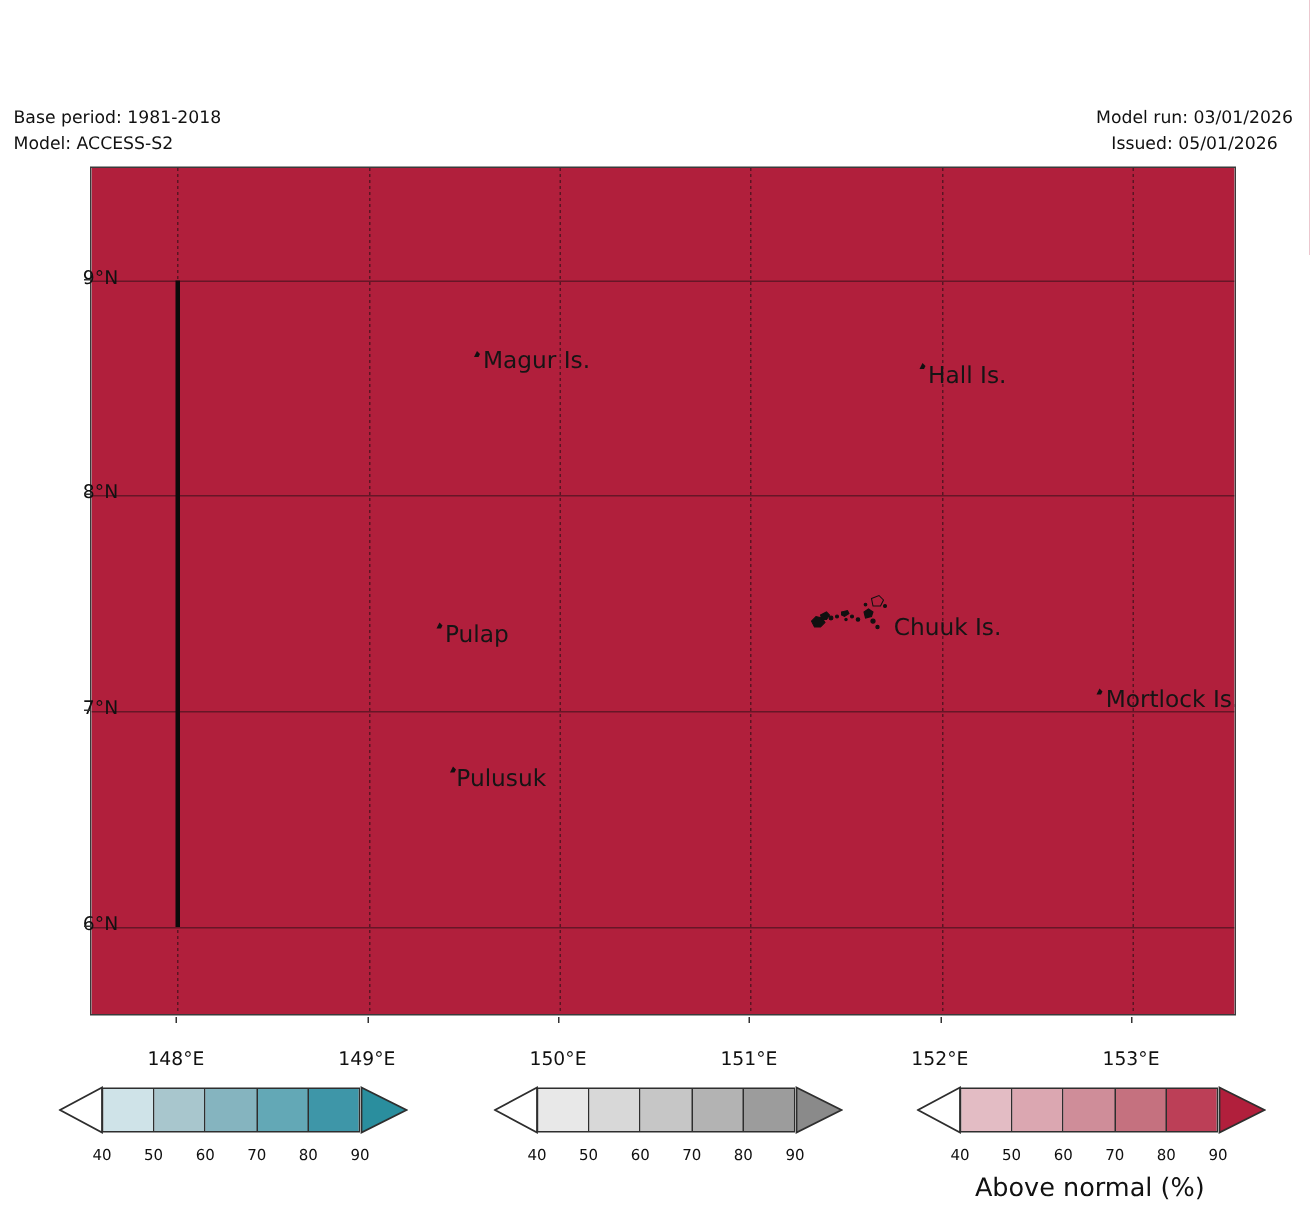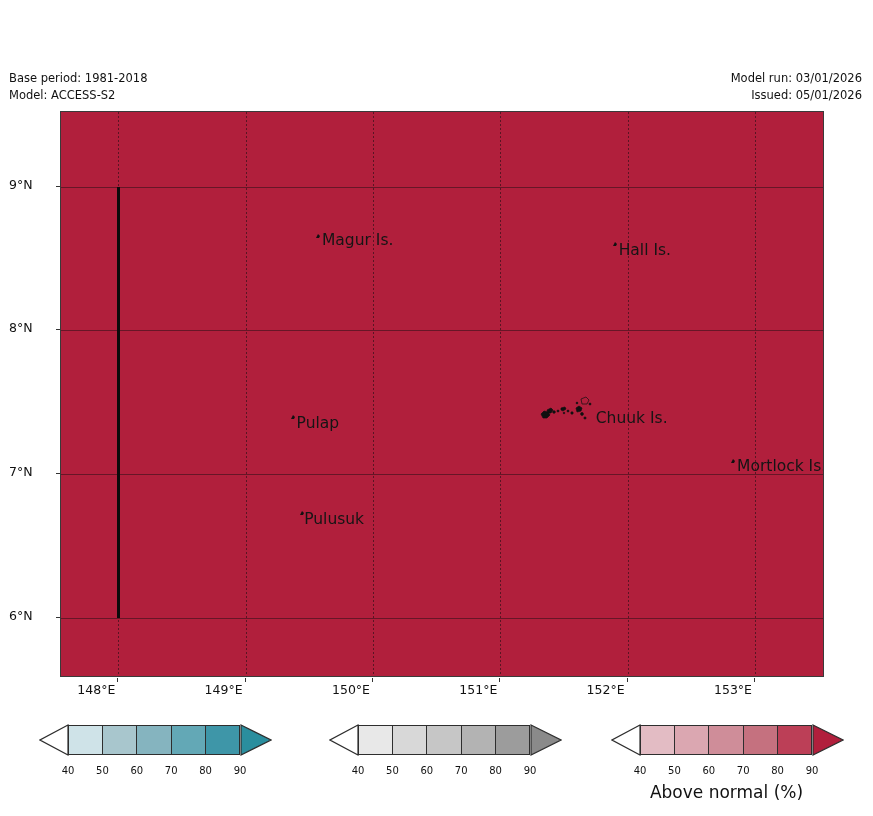--- a/index.html
+++ b/index.html
@@ -34,21 +34,21 @@
     font-size: 11.5px;
     line-height: 1.52;
     text-align: left;
     color: #111;
   }
   #meta-right {
     position: absolute;
     right: 11px; top: 70px;
     font-size: 11.5px;
     line-height: 1.52;
-    text-align: right;
+    text-align: center;
     color: #111;
   }
 
   
   #map-frame {
     position: absolute;
     left: 60px; top: 111px;
     width: 764px; height: 566px;
     overflow: hidden;
     border: 1px solid #3a3a3a;
@@ -86,33 +86,33 @@
     white-space: nowrap;
     font-size: 15.5px;
     color: #151515;
     line-height: 1;
   }
   .isle-svg { position: absolute; }
 
   
   .ytick {
     position: absolute;
-    right: 816px;        
+    right: 782px;        
     width: 48px;
-    text-align: left;
+    text-align: center;
     font-size: 12.5px;
     color: #111;
     line-height: 1;
   }
   .xtick {
     position: absolute;
-    top: 684px;
+    top: 700px;
     width: 80px;
     margin-left: -40px;
-    text-align: left;
+    text-align: center;
     font-size: 12.5px;
     color: #111;
     line-height: 1;
   }
   .tickmark-y {
     position: absolute;
     width: 4px; height: 1px;
     background: #333;
     left: 56px;
   }

